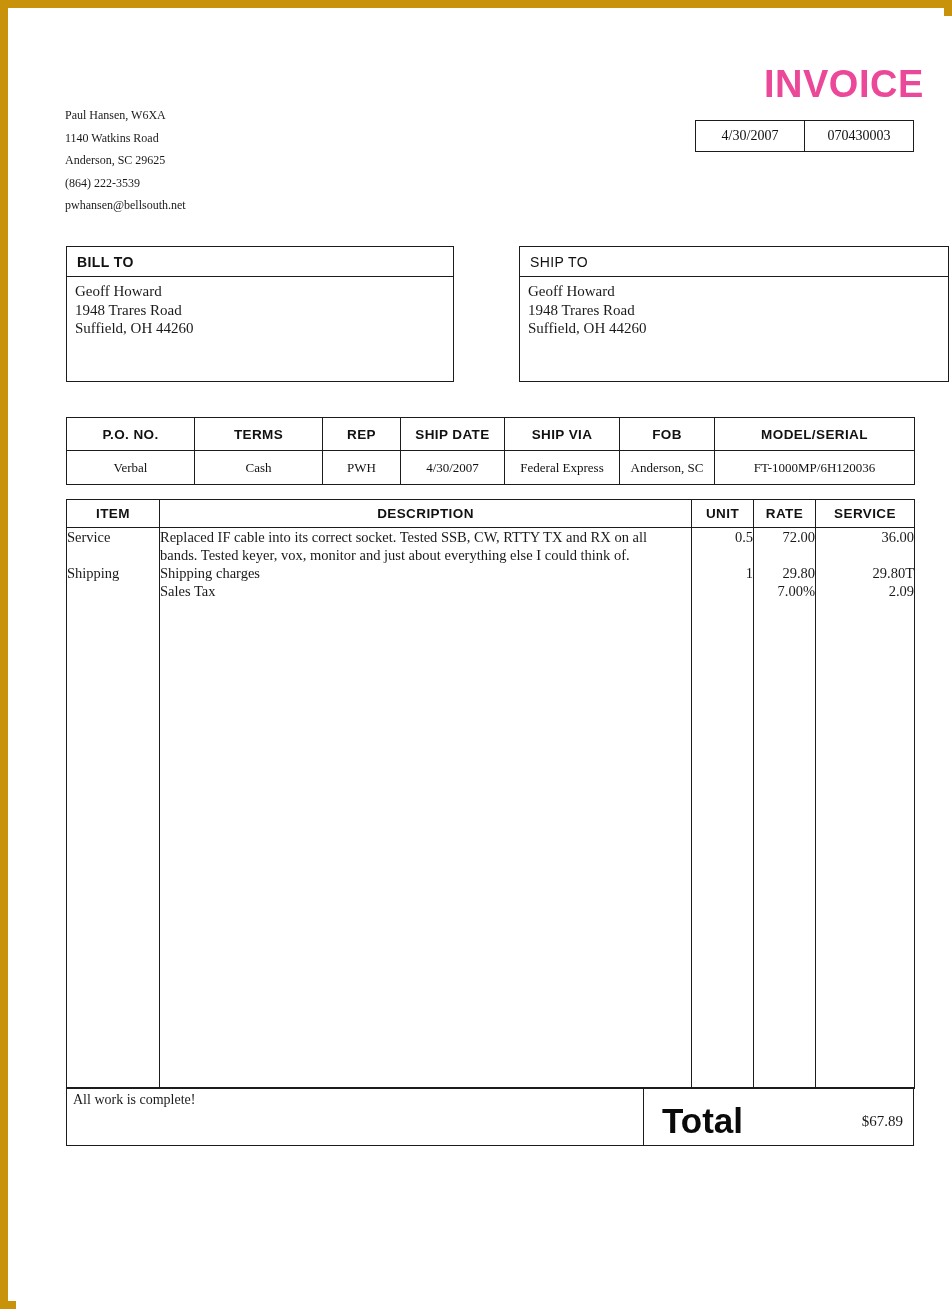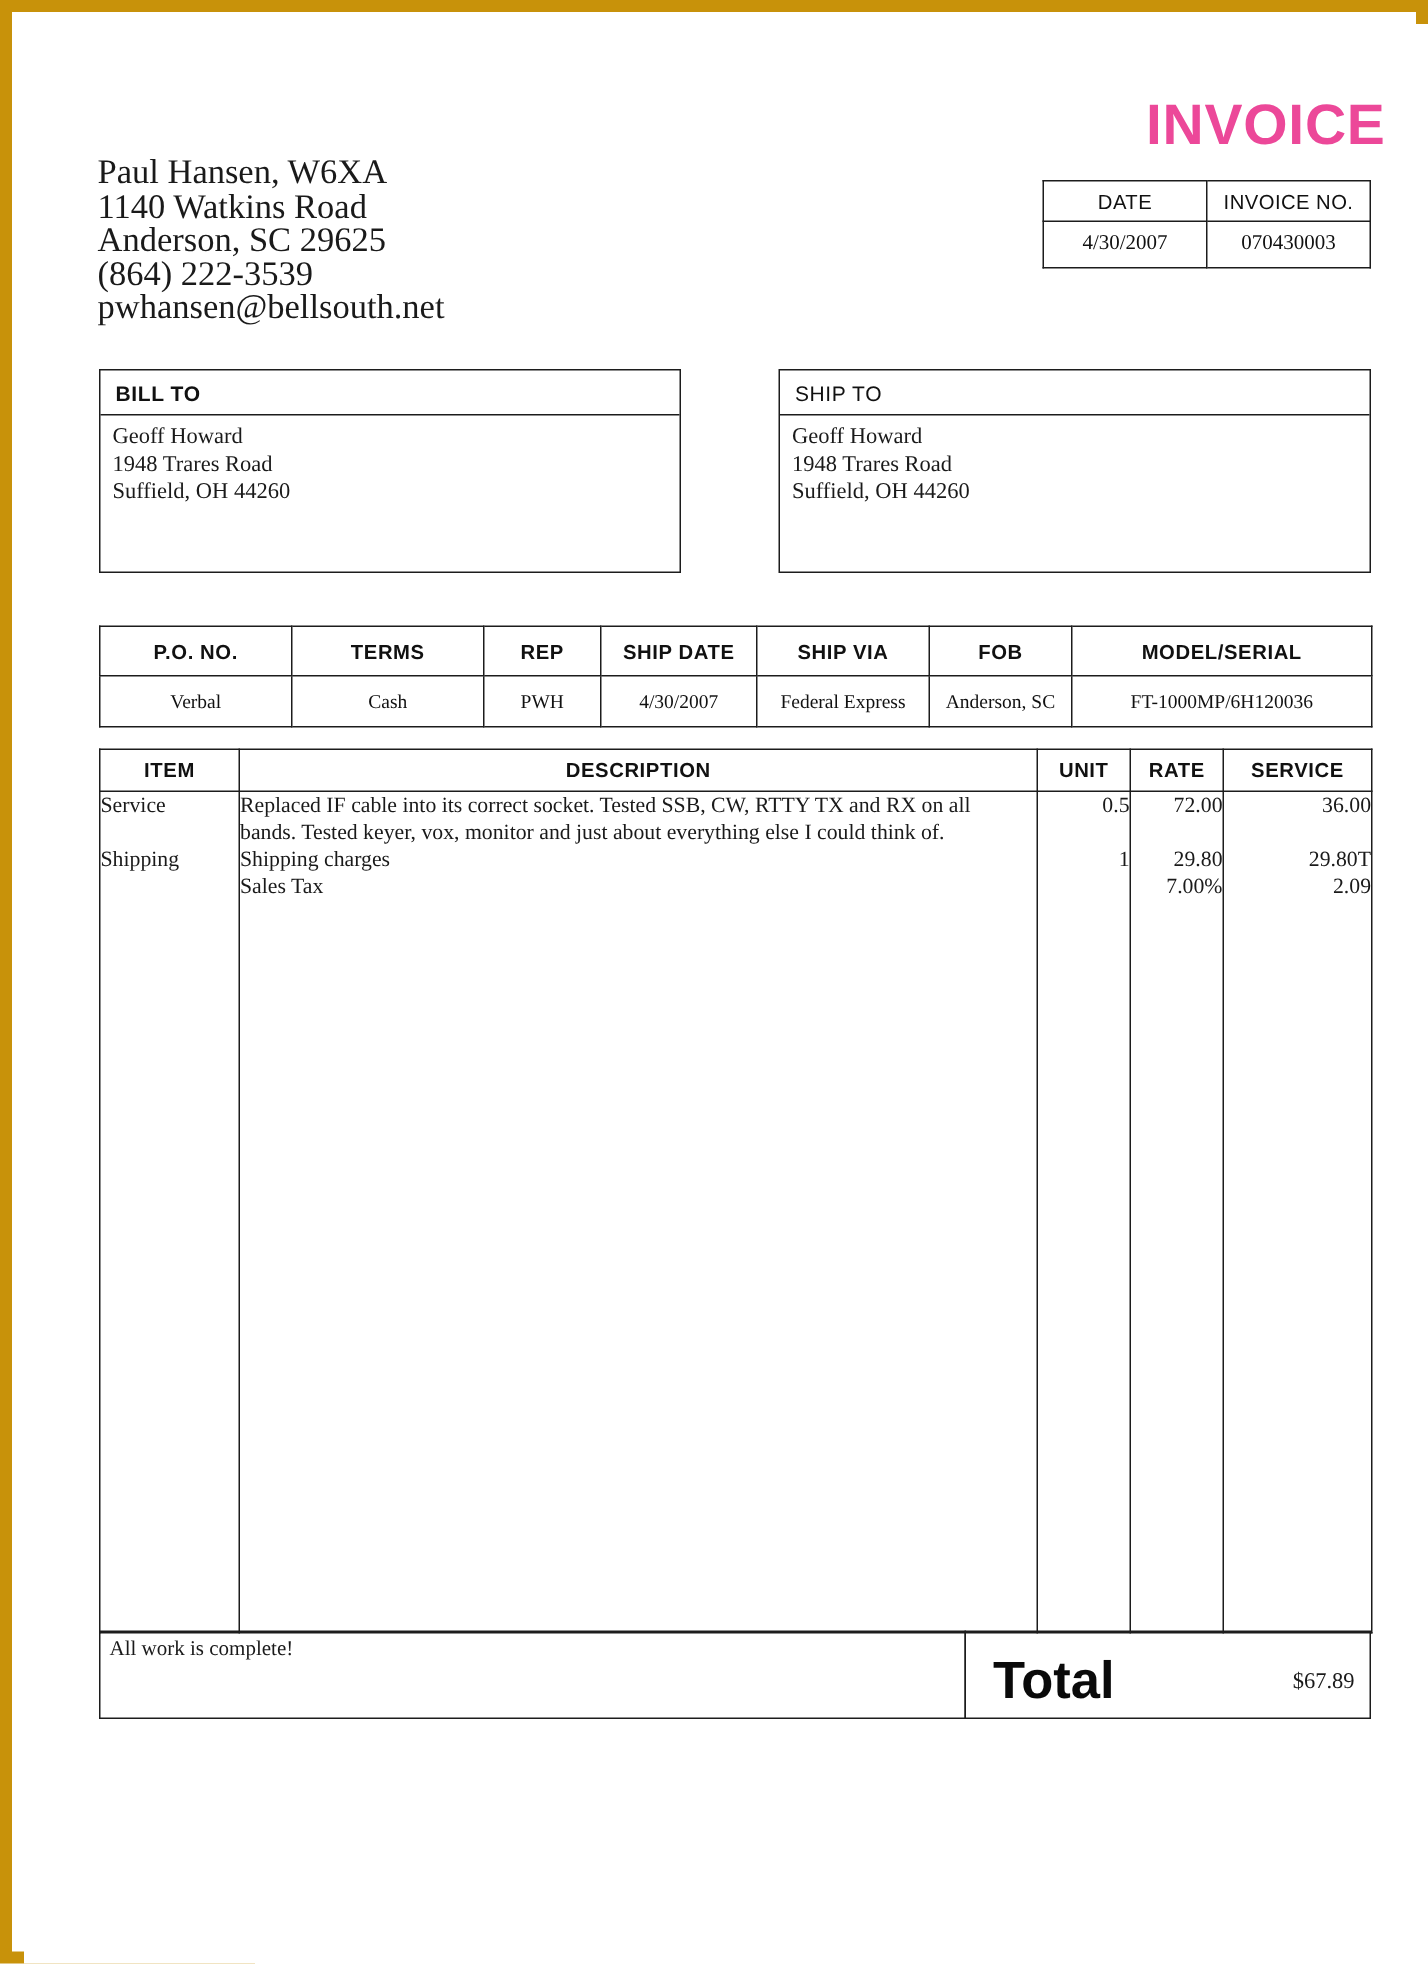--- a/index.html
+++ b/index.html
@@ -45,21 +45,21 @@
     font-size: 19.5px;
     letter-spacing: 0.1px;
     white-space: nowrap;
     color: #0d0d0d;
   }
 
   .address-block {
     position: absolute;
     left: 49px;
     top: 88px;
-    font-size: 23px;
+    font-size: 12px;
     line-height: 22.5px;
     color: #1a1a1a;
   }
   .address-block div { white-space: nowrap; }
 
   .invoice-word {
     position: absolute;
     left: 748px;
     top: 47px;
     width: 150px;
@@ -96,21 +96,21 @@
     height: 30px;
   }
 
   
   .party-box {
     position: absolute;
     border: 1px solid #1c1c1c;
     box-sizing: border-box;
   }
   #bill-to-box { left: 50px;  top: 230px; width: 388px; height: 136px; }
-  #ship-to-box { left: 503px; top: 230px; width: 395px; height: 136px; }
+  #ship-to-box { left: 503px; top: 230px; width: 430px; height: 136px; }
 
   .party-head {
     height: 30px;
     line-height: 30px;
     border-bottom: 1px solid #1c1c1c;
     font-family: "Liberation Sans", sans-serif;
     font-weight: bold;
     font-size: 14px;
     letter-spacing: 0.4px;
     padding-left: 10px;
@@ -239,24 +239,20 @@
       <div>1140 Watkins Road</div>
       <div>Anderson, SC 29625</div>
       <div>(864) 222-3539</div>
       <div>pwhansen@bellsouth.net</div>
     </div>
 
     <div class="invoice-word">INVOICE</div>
 
     <table class="meta-table">
       <tbody>
-          <tr>
-        <td class="mh">DATE</td>
-        <td class="mh">INVOICE NO.</td>
-      </tr>
       <tr>
         <td class="mv">4/30/2007</td>
         <td class="mv">070430003</td>
       </tr>
     </tbody>
       </table>
 
     <div class="party-box" id="bill-to-box">
       <div class="party-head">BILL TO</div>
       <div class="party-body">

